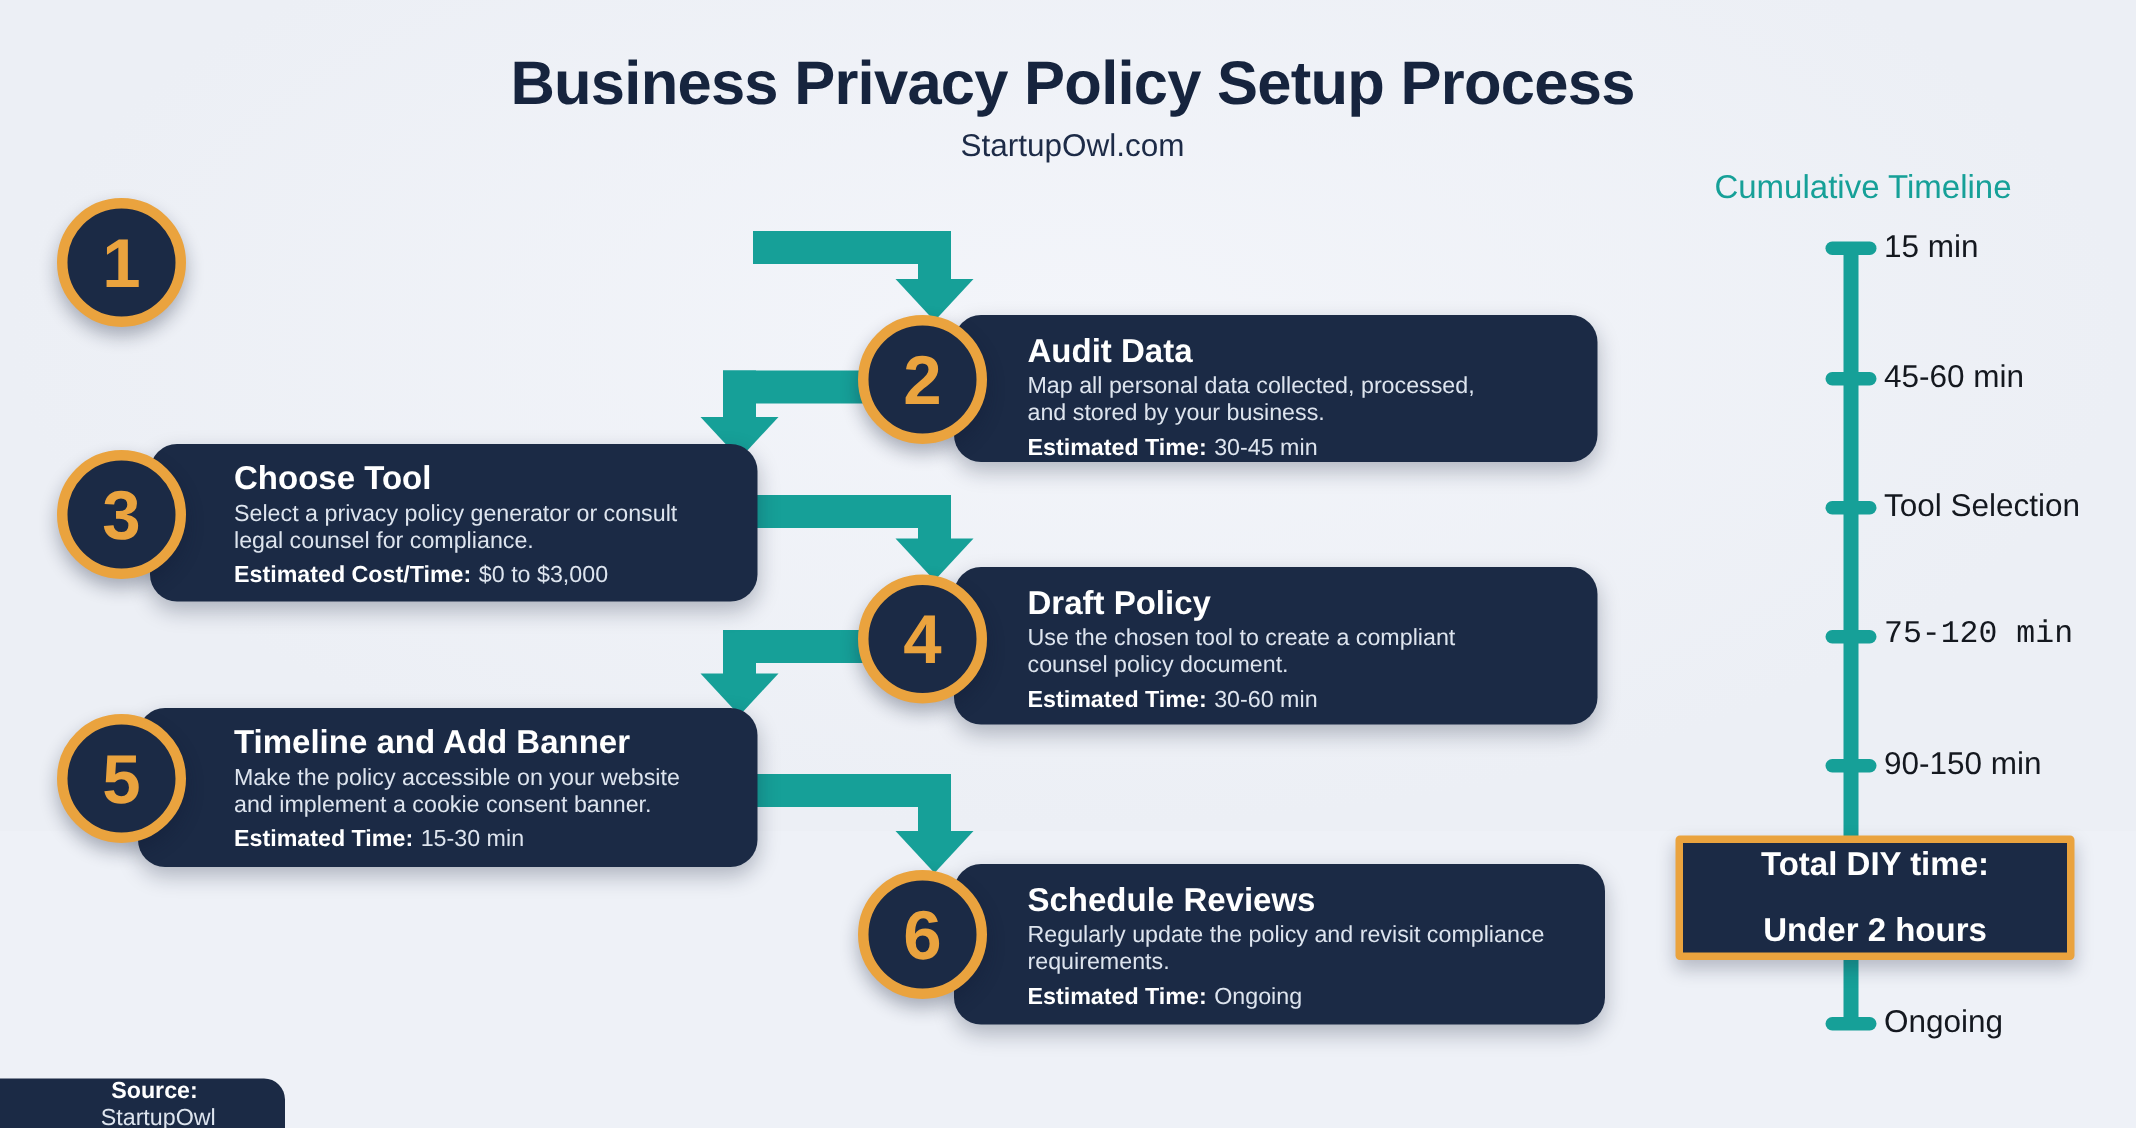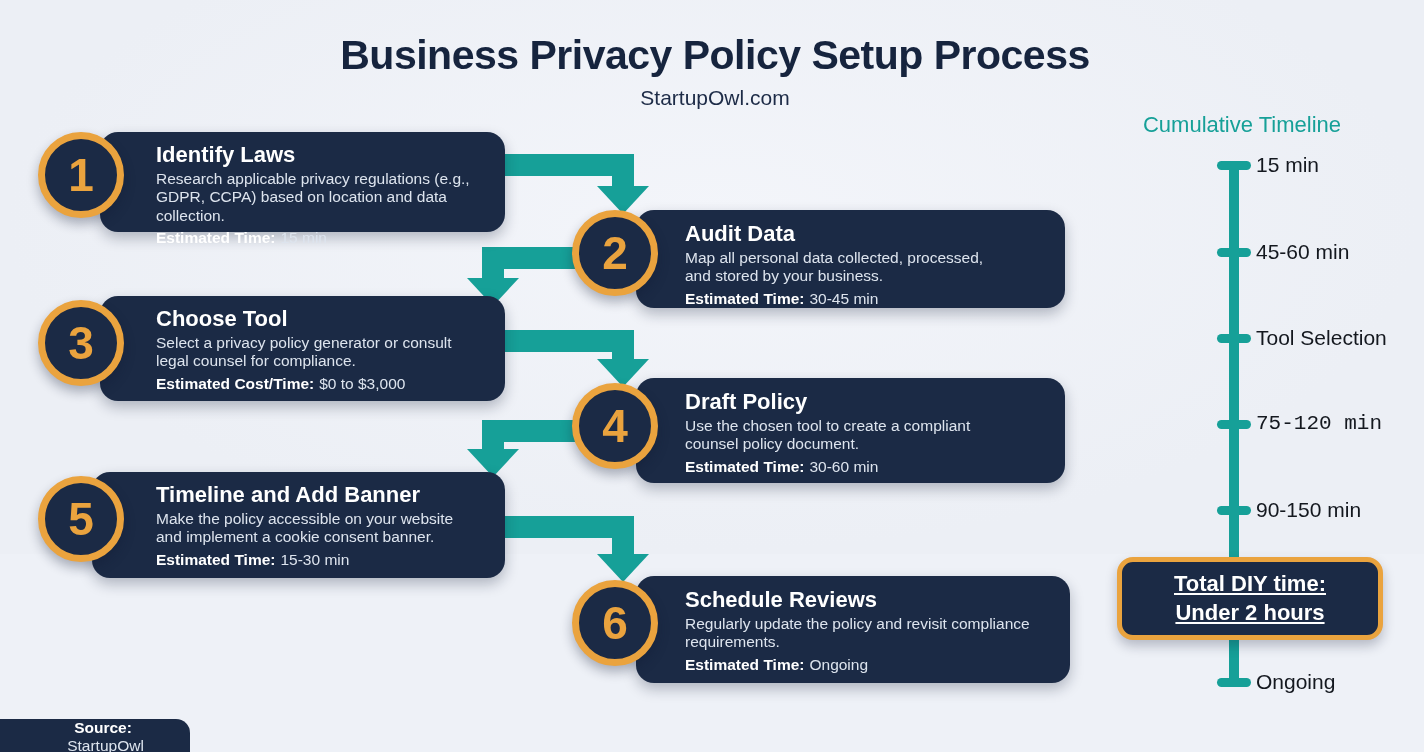--- a/index.html
+++ b/index.html
@@ -62,24 +62,24 @@
   .tl-title{
     position:absolute;left:1110px;top:112px;width:264px;
     text-align:center;font-size:22px;font-weight:normal;color:var(--teal);
   }
   .tl-line{position:absolute;left:1229px;top:163px;width:10px;height:522px;background:var(--teal);border-radius:5px;z-index:1;}
   .tl-tick{position:absolute;left:1217px;width:34px;height:9px;background:var(--teal);border-radius:5px;z-index:1;}
   .tl-label{position:absolute;left:1256px;font-size:21px;color:#14181f;z-index:1;}
 
   .total-box{
     position:absolute;left:1117px;top:557px;width:266px;height:83px;
-    background:var(--navy);border:5px solid var(--gold);border-radius:16px;
-    display:flex;flex-direction:column;align-items:center;justify-content:center;
+    background:var(--navy);border:5px solid var(--gold);border-radius:3px;
+    display:flex;flex-direction:column;align-items:center;justify-content:space-between;
     color:#fff;font-size:22px;font-weight:bold;line-height:1.3;
-    box-shadow:0 6px 12px rgba(15,25,50,.25);z-index:4;text-decoration:underline;
+    box-shadow:0 6px 12px rgba(15,25,50,.25);z-index:4;
   }
 
   .footer{
     position:absolute;left:0;top:719px;width:190px;height:33px;
     background:var(--navy);border-radius:0 14px 0 0;
     display:flex;align-items:center;padding-left:16px;
     color:#fff;font-size:15.5px;z-index:2;flex-direction:column;
   }
   .footer .src-value{margin-left:5px;color:var(--desc);}
 </style>
@@ -104,28 +104,20 @@
   <div class="arrow-head" style="left:597px;top:359px;"></div>
 
   <div class="h-bar" style="left:482px;top:420px;width:94px;height:22px;"></div>
   <div class="v-bar" style="left:482px;top:420px;width:22px;height:31px;"></div>
   <div class="arrow-head" style="left:467px;top:449px;"></div>
 
   <div class="h-bar" style="left:502px;top:516px;width:132px;height:22px;"></div>
   <div class="v-bar" style="left:612px;top:516px;width:22px;height:40px;"></div>
   <div class="arrow-head" style="left:597px;top:554px;"></div>
 
-  <div class="step-box pad-left" style="left:100px;top:132px;width:405px;height:100px;">
-    <div class="step-title">Identify Laws</div>
-    <div class="step-desc">Research applicable privacy regulations (e.g.,
-GDPR, CCPA) based on location and data collection.</div>
-    <div class="step-est">
-      <span class="est-label">Estimated Time:</span><span class="est-value">15 min</span>
-    </div>
-  </div>
   <div class="step-circle" style="left:38px;top:132px;">
     <span class="step-num">1</span>
   </div>
 
   <div class="step-box pad-right" style="left:636px;top:210px;width:429px;height:98px;">
     <div class="step-title">Audit Data</div>
     <div class="step-desc">Map all personal data collected, processed,
 and stored by your business.</div>
     <div class="step-est">
       <span class="est-label">Estimated Time:</span><span class="est-value">30-45 min</span>

